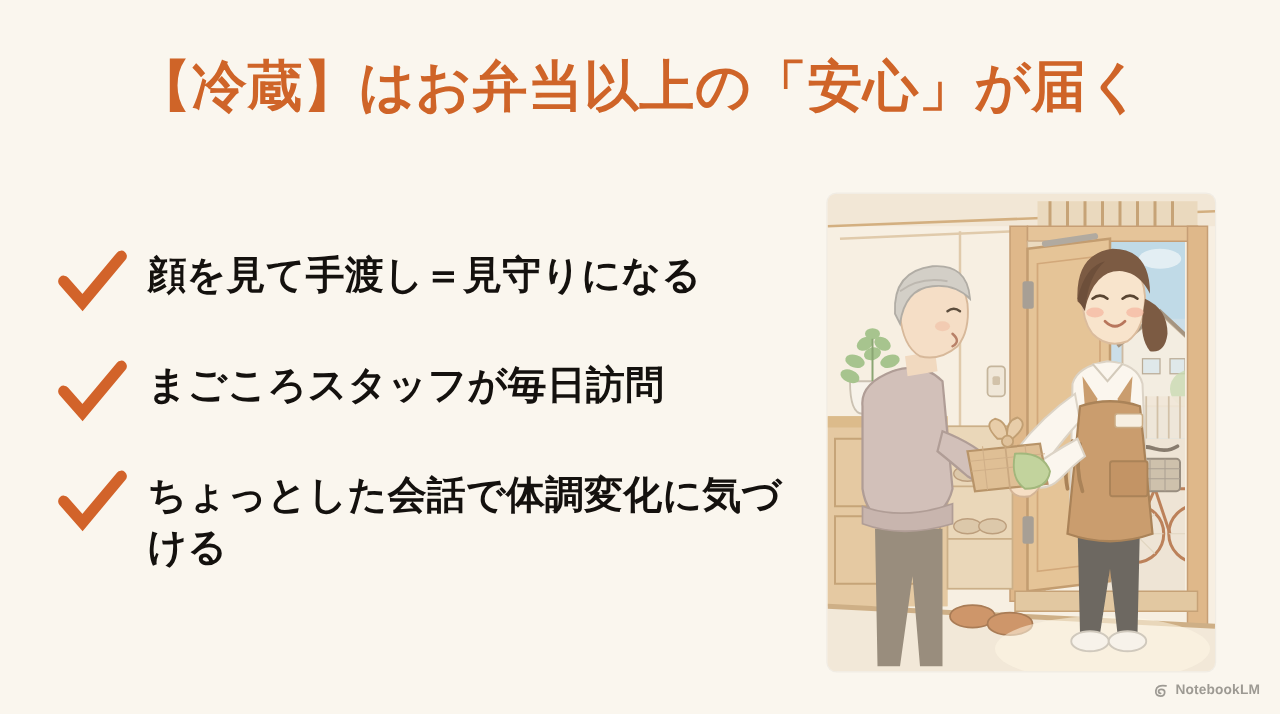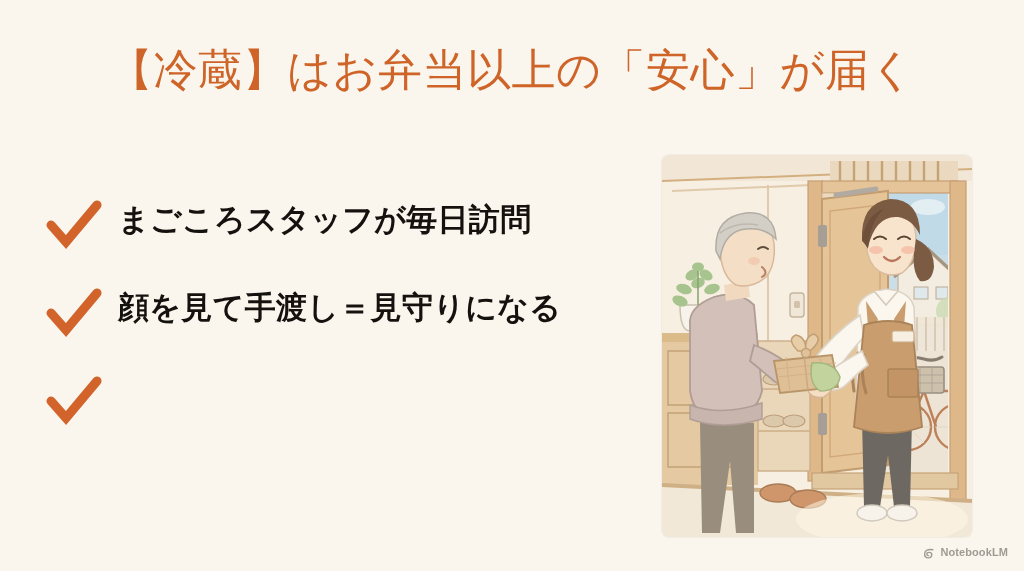--- a/index.html
+++ b/index.html
@@ -17,21 +17,21 @@
   }
 
   
   #title {
     position:absolute;
     left:0; top:44px;
     width:1024px;
     text-align:center;
     color:#cf6428;
     font-size:44px;
-    font-weight:normal;
+    font-weight:bold;
     letter-spacing:0.5px;
     line-height:1.2;
     white-space:nowrap;
   }
 
   
   #bullets {
     position:absolute;
     left:46px; top:196px;
     width:600px;
@@ -95,38 +95,39 @@
   <div id="title">【冷蔵】はお弁当以上の「安心」が届く</div>
 
   <div id="bullets">
 
     <div class="bullet">
       <span class="check-icon">
         <svg viewBox="0 0 56 52" xmlns="http://www.w3.org/2000/svg">
           <path d="M5 27 L20 44 L51 7" fill="none" stroke="#d2632a" stroke-width="9" stroke-linecap="round" stroke-linejoin="miter"></path>
         </svg>
       </span>
-      <span class="bullet-text">まごころスタッフが毎日訪問</span>
+      <span class="bullet-text">顔を見て手渡し＝見守りになる</span>
     </div>
 
     <div class="bullet">
       <span class="check-icon">
         <svg viewBox="0 0 56 52" xmlns="http://www.w3.org/2000/svg">
           <path d="M5 27 L20 44 L51 7" fill="none" stroke="#d2632a" stroke-width="9" stroke-linecap="round" stroke-linejoin="miter"></path>
         </svg>
       </span>
-      <span class="bullet-text">顔を見て手渡し＝見守りになる</span>
+      <span class="bullet-text">まごころスタッフが毎日訪問</span>
     </div>
 
     <div class="bullet">
       <span class="check-icon">
         <svg viewBox="0 0 56 52" xmlns="http://www.w3.org/2000/svg">
           <path d="M5 27 L20 44 L51 7" fill="none" stroke="#d2632a" stroke-width="9" stroke-linecap="round" stroke-linejoin="miter"></path>
         </svg>
       </span>
+      <span class="bullet-text">ちょっとした会話で体調変化に気づける</span>
     </div>
 
   </div>
 
   <div id="illustration">
     <svg viewBox="0 0 310 382" xmlns="http://www.w3.org/2000/svg">
       <defs>
         <clipPath id="frameClip">
             <rect x="0" y="0" width="310" height="382" rx="7"></rect>
           </clipPath>

